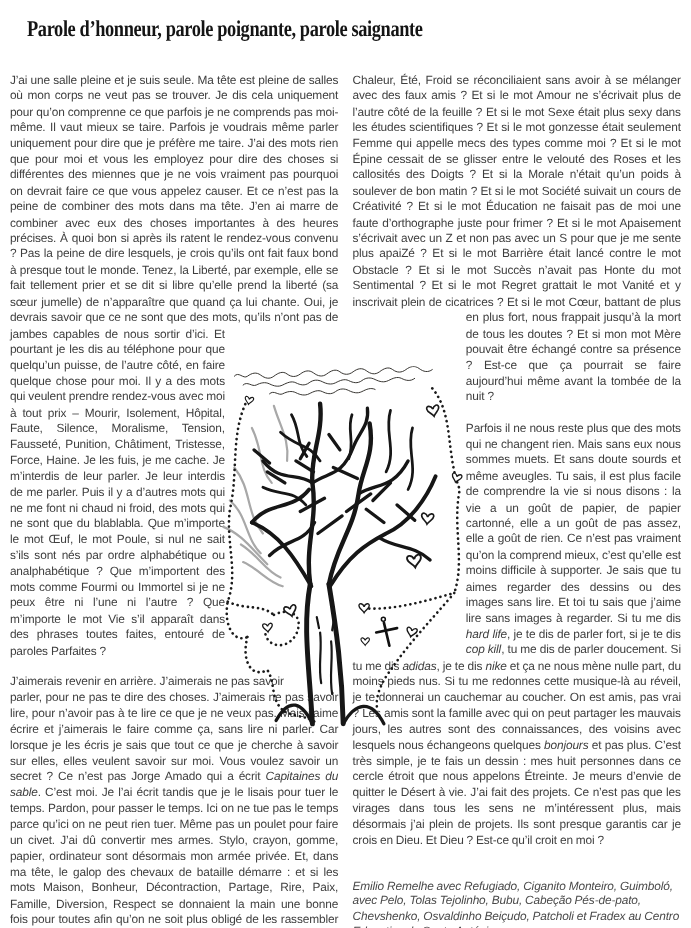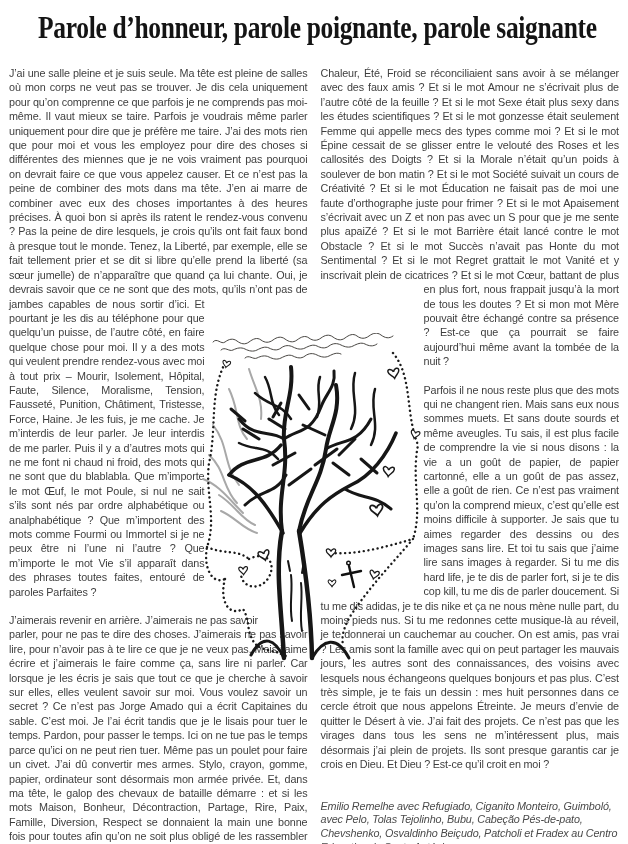--- a/index.html
+++ b/index.html
@@ -12,21 +12,21 @@
     color:#3e3e3e;
     -webkit-font-smoothing:antialiased;
   }
   .page{position:relative;width:628px;height:844px;}
   h1.title{
     margin:8px 0 0 0;
     height:36px;
     white-space:nowrap;
     font-family:"Liberation Serif","DejaVu Serif",serif;
     font-weight:800;
-    font-size:29px;
+    font-size:19px;
     line-height:36px;
     letter-spacing:-0.4px;
     color:#141414;
   }
   h1.title .squeeze{
     display:inline-block;
     transform:scaleX(0.88) scaleY(1.08);
     transform-origin:center top;
   }
   .cols{
@@ -38,21 +38,21 @@
   .col{
     flex:1;
     font-size:10.8px;
     line-height:14.4px;
     text-align:justify;
     letter-spacing:-0.12px;
     word-spacing:-0.2px;
     hyphens:none;
   }
   .col p{margin:0 0 14px 0;}
-  .it{}
+  .it{font-style:italic;}
   .wrap-spacer-left{
     float:right;
     width:103px;height:340px;
     shape-outside:polygon(0% 0%,100% 0%,100% 100%,52% 100%,52% 87%,0% 87%);
   }
   .wrap-spacer-right{
     float:left;
     width:103px;height:312px;
   }
   .signature{

